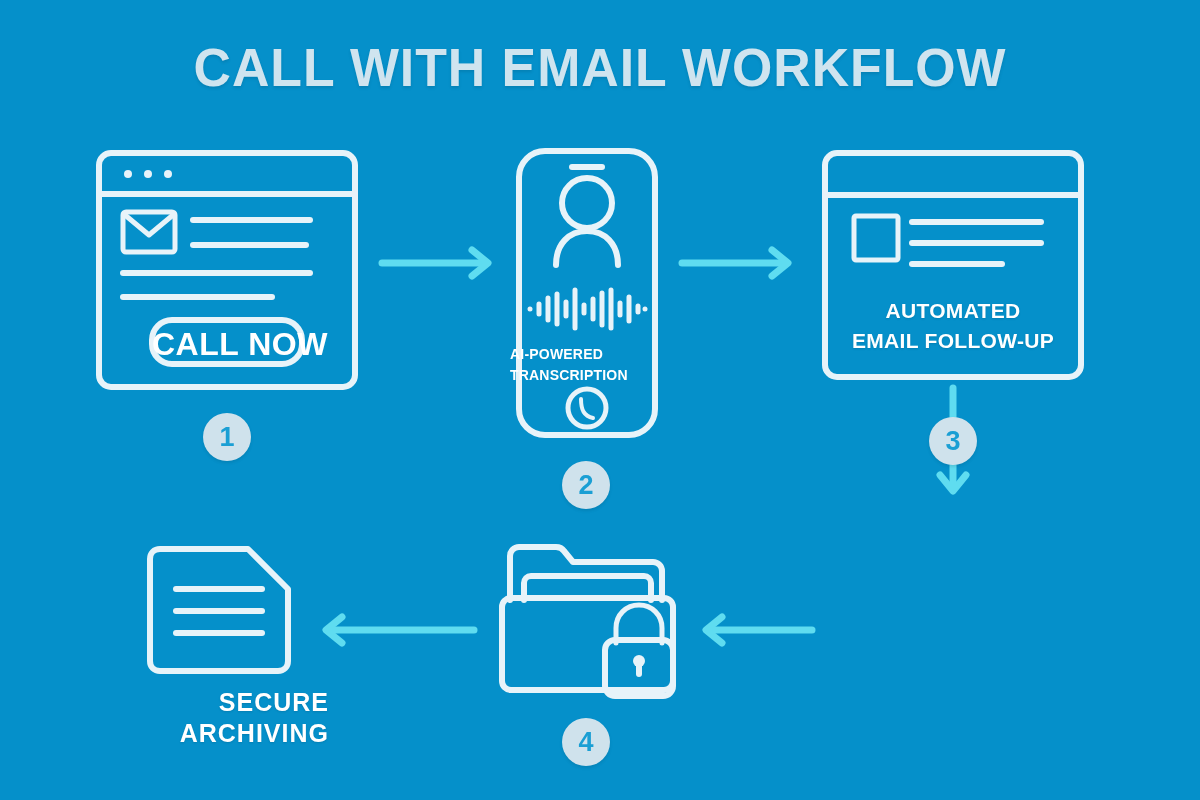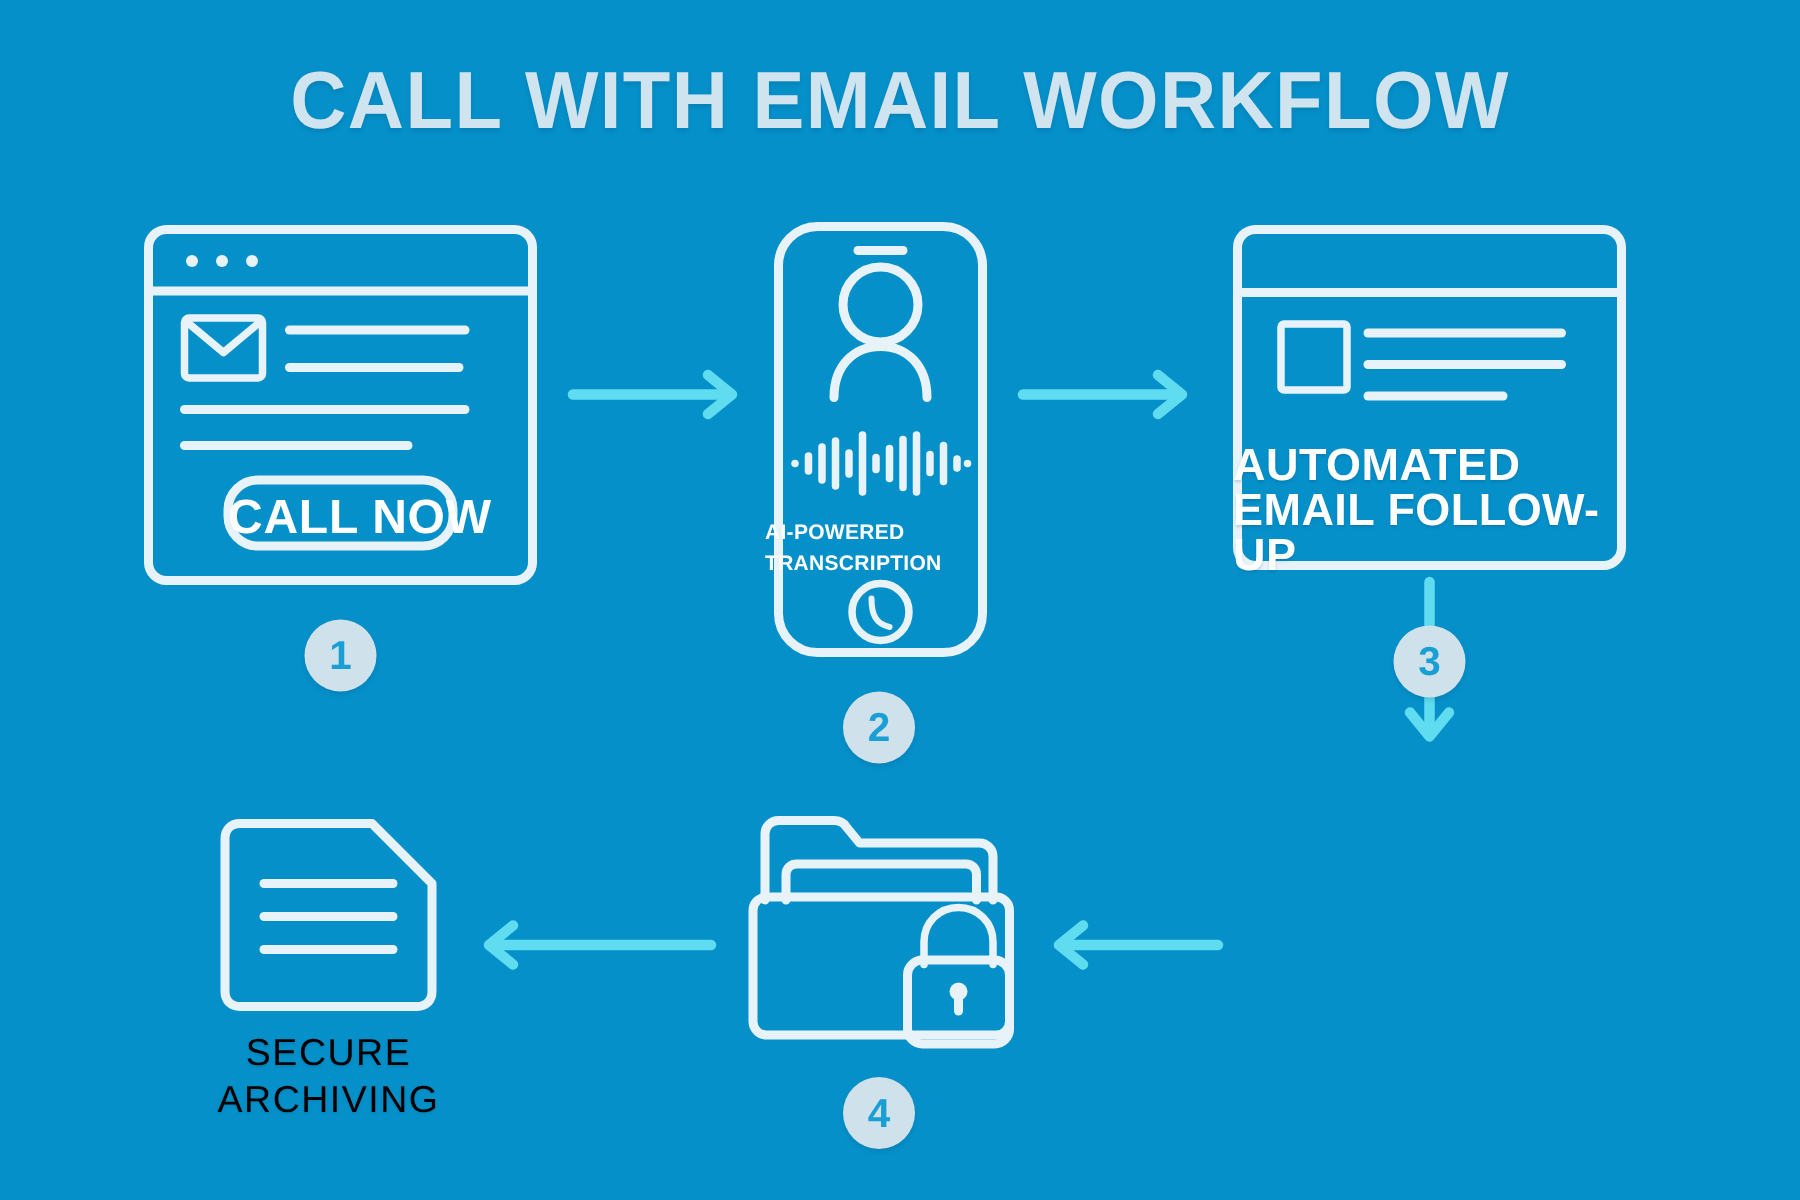--- a/index.html
+++ b/index.html
@@ -53,44 +53,44 @@
     stroke: #e7f3f9;
     stroke-width: 5;
     stroke-linecap: round;
     stroke-linejoin: round;
   }
   .fill-lite { fill: #e7f3f9; stroke: none; }
 
   
   .card-label {
     position: absolute;
-    text-align: left;
-    color: #ffffff;
-    font-weight: bold;
-    font-size: 30px;
+    text-align: center;
+    color: #ffffff;
+    font-weight: bold;
+    font-size: 21px;
     line-height: 30px;
     letter-spacing: 0.3px;
     white-space: pre-line;
     text-shadow: 0 1px 2px rgba(0,60,90,0.2);
   }
   .phone-label {
     position: absolute;
     text-align: left;
     color: #ffffff;
     font-weight: bold;
     font-size: 14px;
     line-height: 21px;
     letter-spacing: 0.2px;
     white-space: pre-line;
   }
   .outside-label {
     position: absolute;
-    text-align: center;
-    color: #000000;
-    font-weight: normal;
+    text-align: right;
+    color: #ffffff;
+    font-weight: bold;
     font-size: 25px;
     line-height: 31px;
     letter-spacing: 1px;
     white-space: pre-line;
     text-shadow: 0 1px 2px rgba(0,60,90,0.2);
   }
 
   
   .call-now-text {
     position: absolute;

